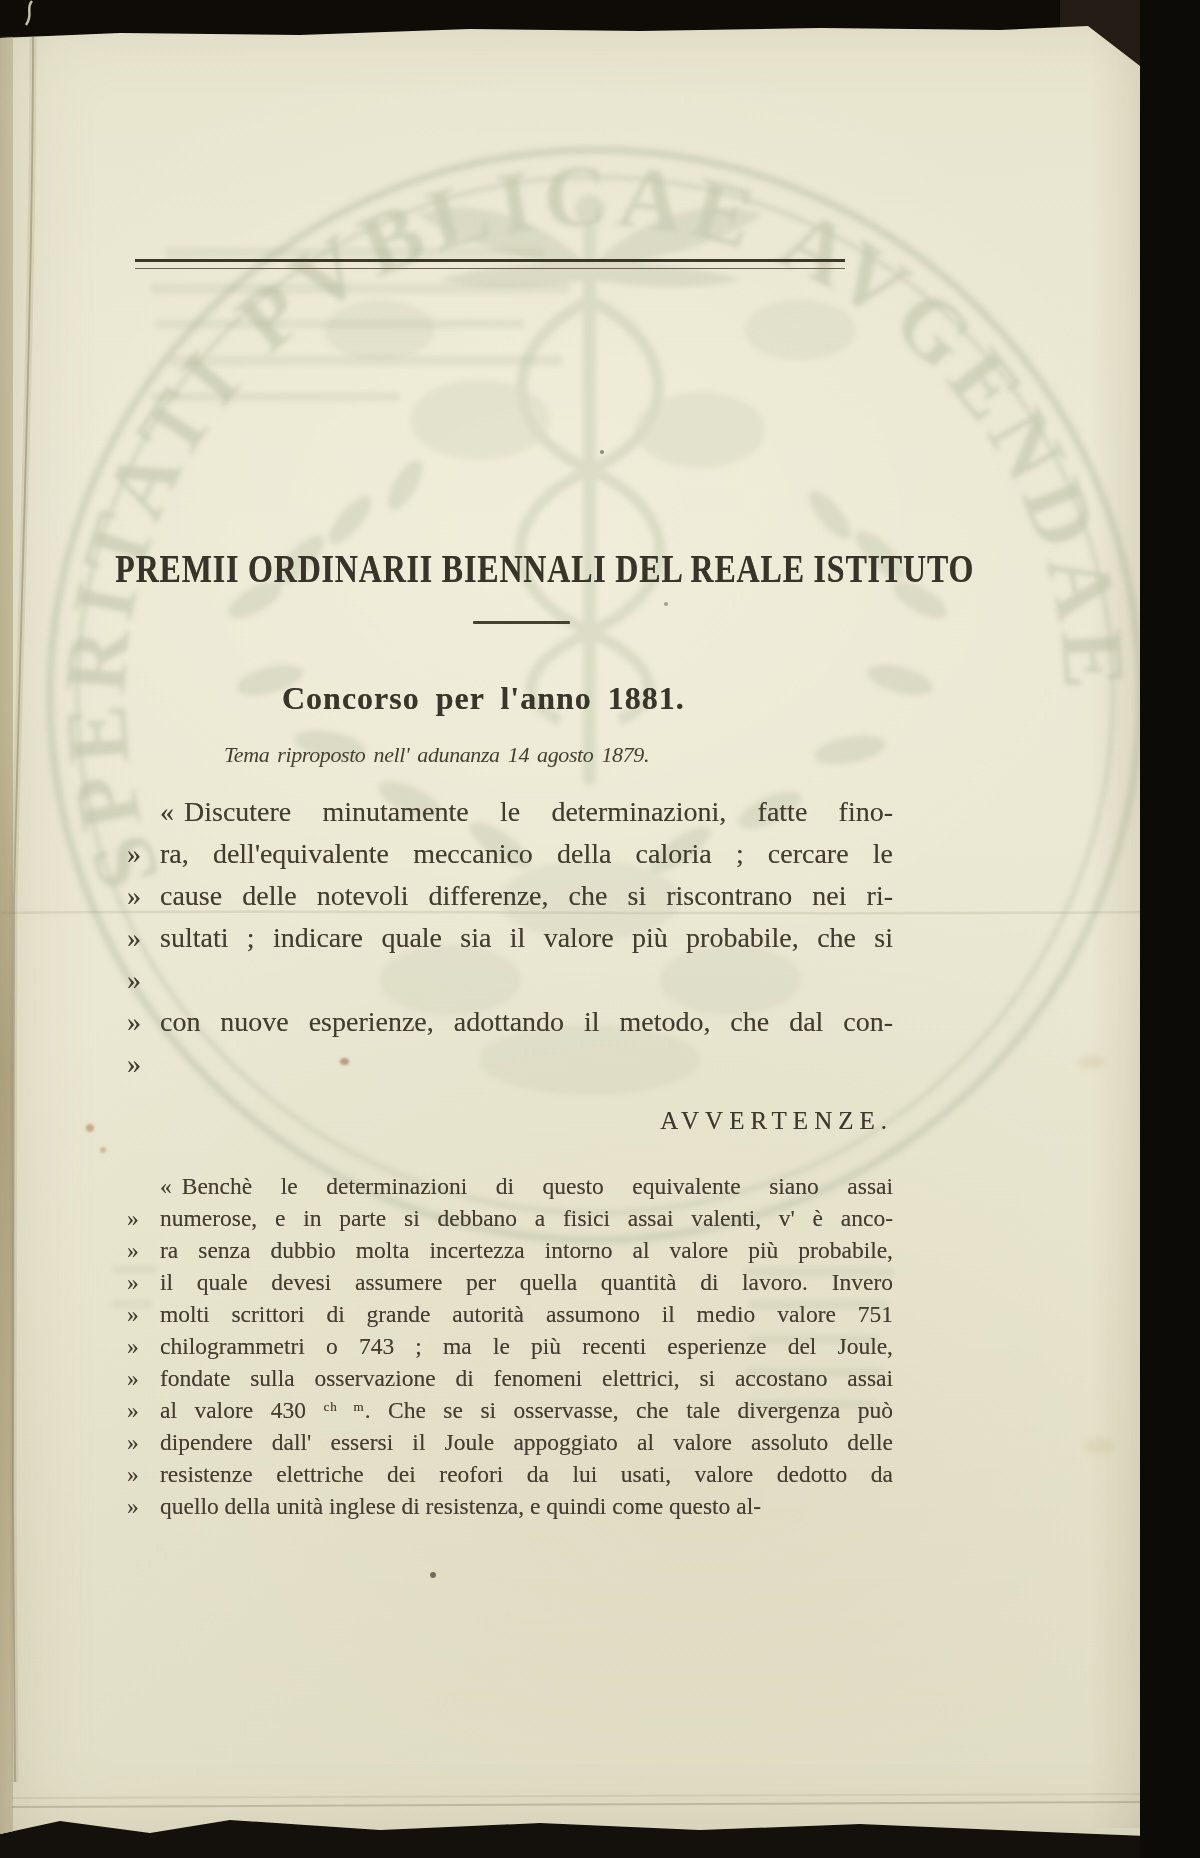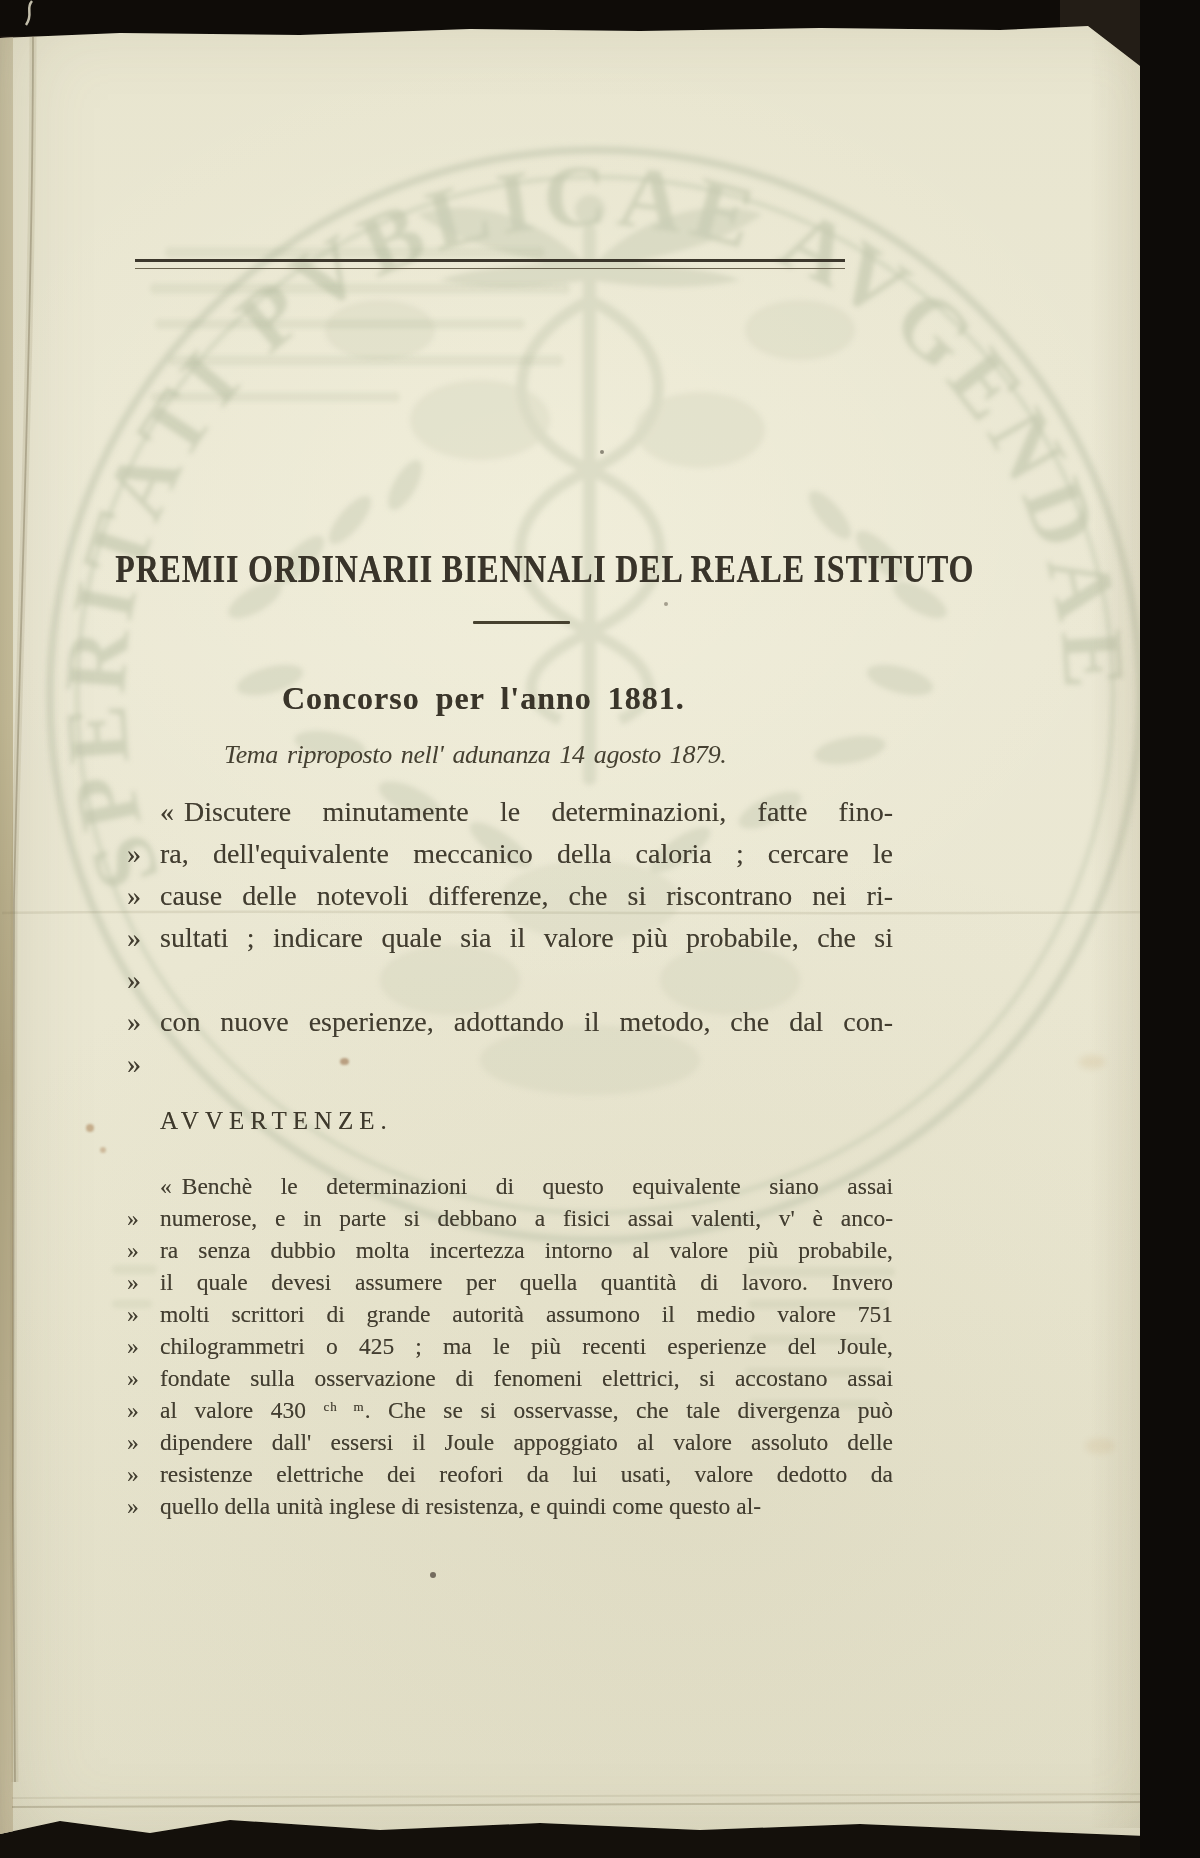--- a/index.html
+++ b/index.html
@@ -56,37 +56,37 @@
     text-shadow:0 0 .6px rgba(57,52,40,.55);
   }
   .title-rule{position:absolute;left:473px;top:621px;width:97px;height:3px;background:#46412f;border-radius:1px;}
 
   .concorso{
     position:absolute;left:282px;top:683px;font-weight:700;font-size:32px;line-height:30px;
     letter-spacing:1px;word-spacing:7px;color:#3a352a;white-space:nowrap;
     text-shadow:0 0 .6px rgba(57,52,40,.5);
   }
   .tema{
-    position:absolute;left:224px;top:739px;font-style:italic;font-size:26px;line-height:32px;
+    position:absolute;left:224px;top:739px;font-style:italic;font-size:22px;line-height:32px;
     letter-spacing:-.4px;word-spacing:3px;color:#454031;white-space:nowrap;
   }
 
   .para{position:absolute;left:160px;width:733px;color:#423d30;text-shadow:0 0 .5px rgba(60,55,40,.45);}
   .para .line{position:relative;text-align:justify;text-align-last:justify;}
   .para .line .qm{position:absolute;left:-33px;top:0;}
   .para .line.first .qm{position:static;margin-right:10px;}
   .para .line.last{text-align-last:left;}
   .para1{top:791px;font-size:28px;}
   .para1 .line{height:42px;line-height:42px;}
   .para2{top:1170px;font-size:23.5px;}
   .para2 .line{height:32px;line-height:32px;}
   .para2 sup{font-size:13px;line-height:0;vertical-align:7px;letter-spacing:1px;}
 
   .avvertenze{
-    position:absolute;left:160px;top:1106px;width:733px;margin:0;text-align:left;
+    position:absolute;left:160px;top:1106px;width:733px;margin:0;text-align:right;
     font-weight:400;font-size:25px;line-height:30px;letter-spacing:6px;color:#3e392c;
     text-shadow:0 0 .6px rgba(57,52,40,.5);
   }
 </style>
 </head>
 <body>
 
 <div class="scan">
   <div class="band top"></div>
   <div class="band right"></div>
@@ -205,21 +205,21 @@
     </section>
 
     <h2 class="avvertenze">AVVERTENZE.</h2>
 
     <section class="para para2">
       <div class="line first"><span class="qm">«</span><span class="lt">Benchè le determinazioni di questo equivalente siano assai</span></div>
       <div class="line"><span class="qm">»</span><span class="lt">numerose, e in parte si debbano a fisici assai valenti, v' è anco-</span></div>
       <div class="line"><span class="qm">»</span><span class="lt">ra senza dubbio molta incertezza intorno al valore più probabile,</span></div>
       <div class="line"><span class="qm">»</span><span class="lt">il quale devesi assumere per quella quantità di lavoro. Invero</span></div>
       <div class="line"><span class="qm">»</span><span class="lt">molti scrittori di grande autorità assumono il medio valore 751</span></div>
-      <div class="line"><span class="qm">»</span><span class="lt">chilogrammetri o 425 ; ma le più recenti esperienze del Joule,</span></div>
+      <div class="line"><span class="qm">»</span><span class="lt">chilogrammetri o 743 ; ma le più recenti esperienze del Joule,</span></div>
       <div class="line"><span class="qm">»</span><span class="lt">fondate sulla osservazione di fenomeni elettrici, si accostano assai</span></div>
       <div class="line"><span class="qm">»</span><span class="lt"><span>al valore 430 </span><sup>ch m</sup><span>. Che se si osservasse, che tale divergenza può</span></span></div>
       <div class="line"><span class="qm">»</span><span class="lt">dipendere dall' essersi il Joule appoggiato al valore assoluto delle</span></div>
       <div class="line"><span class="qm">»</span><span class="lt">resistenze elettriche dei reofori da lui usati, valore dedotto da</span></div>
       <div class="line last"><span class="qm">»</span><span class="lt">quello della unità inglese di resistenza, e quindi come questo al-</span></div>
     </section>
 
   </div>
 </div>
 

